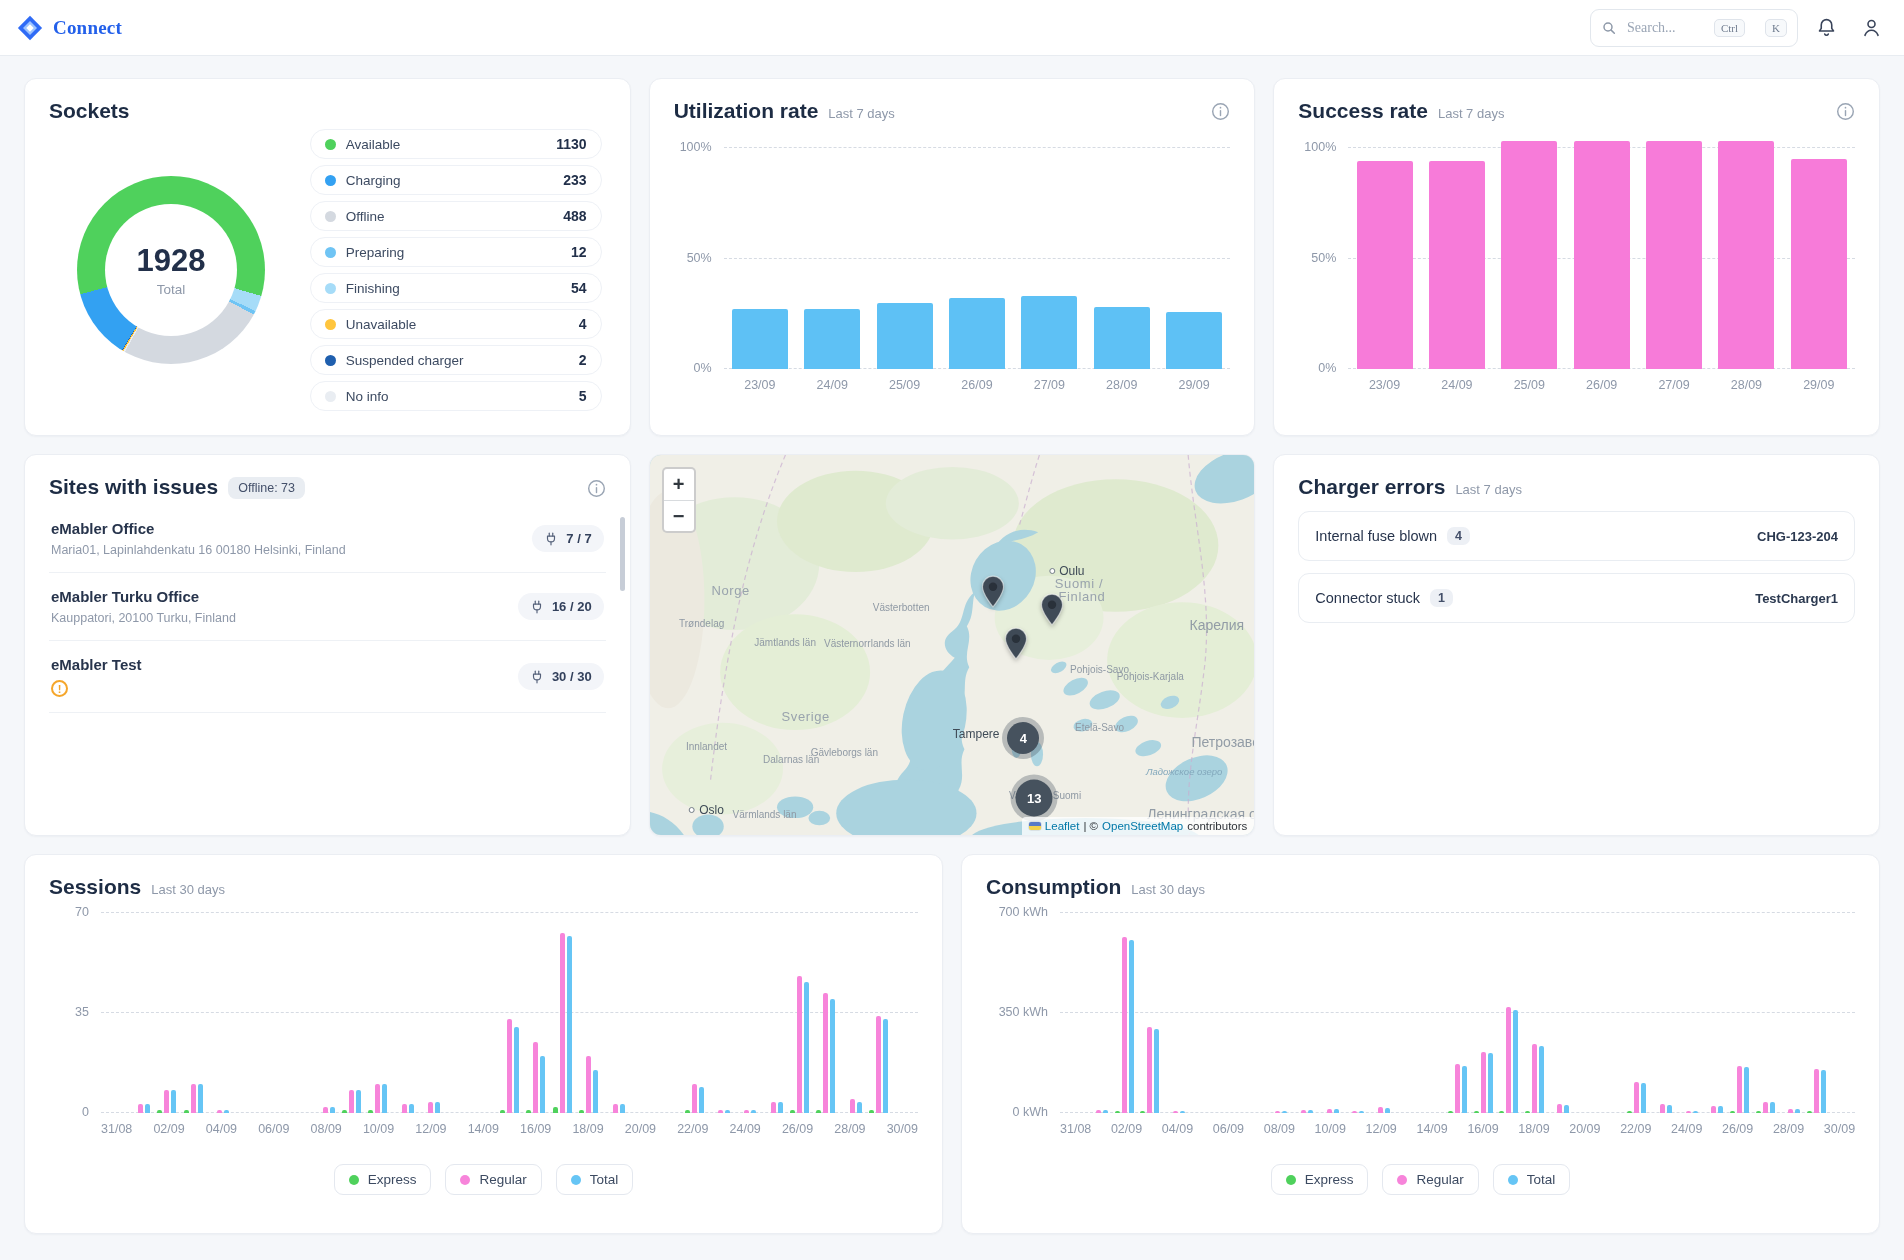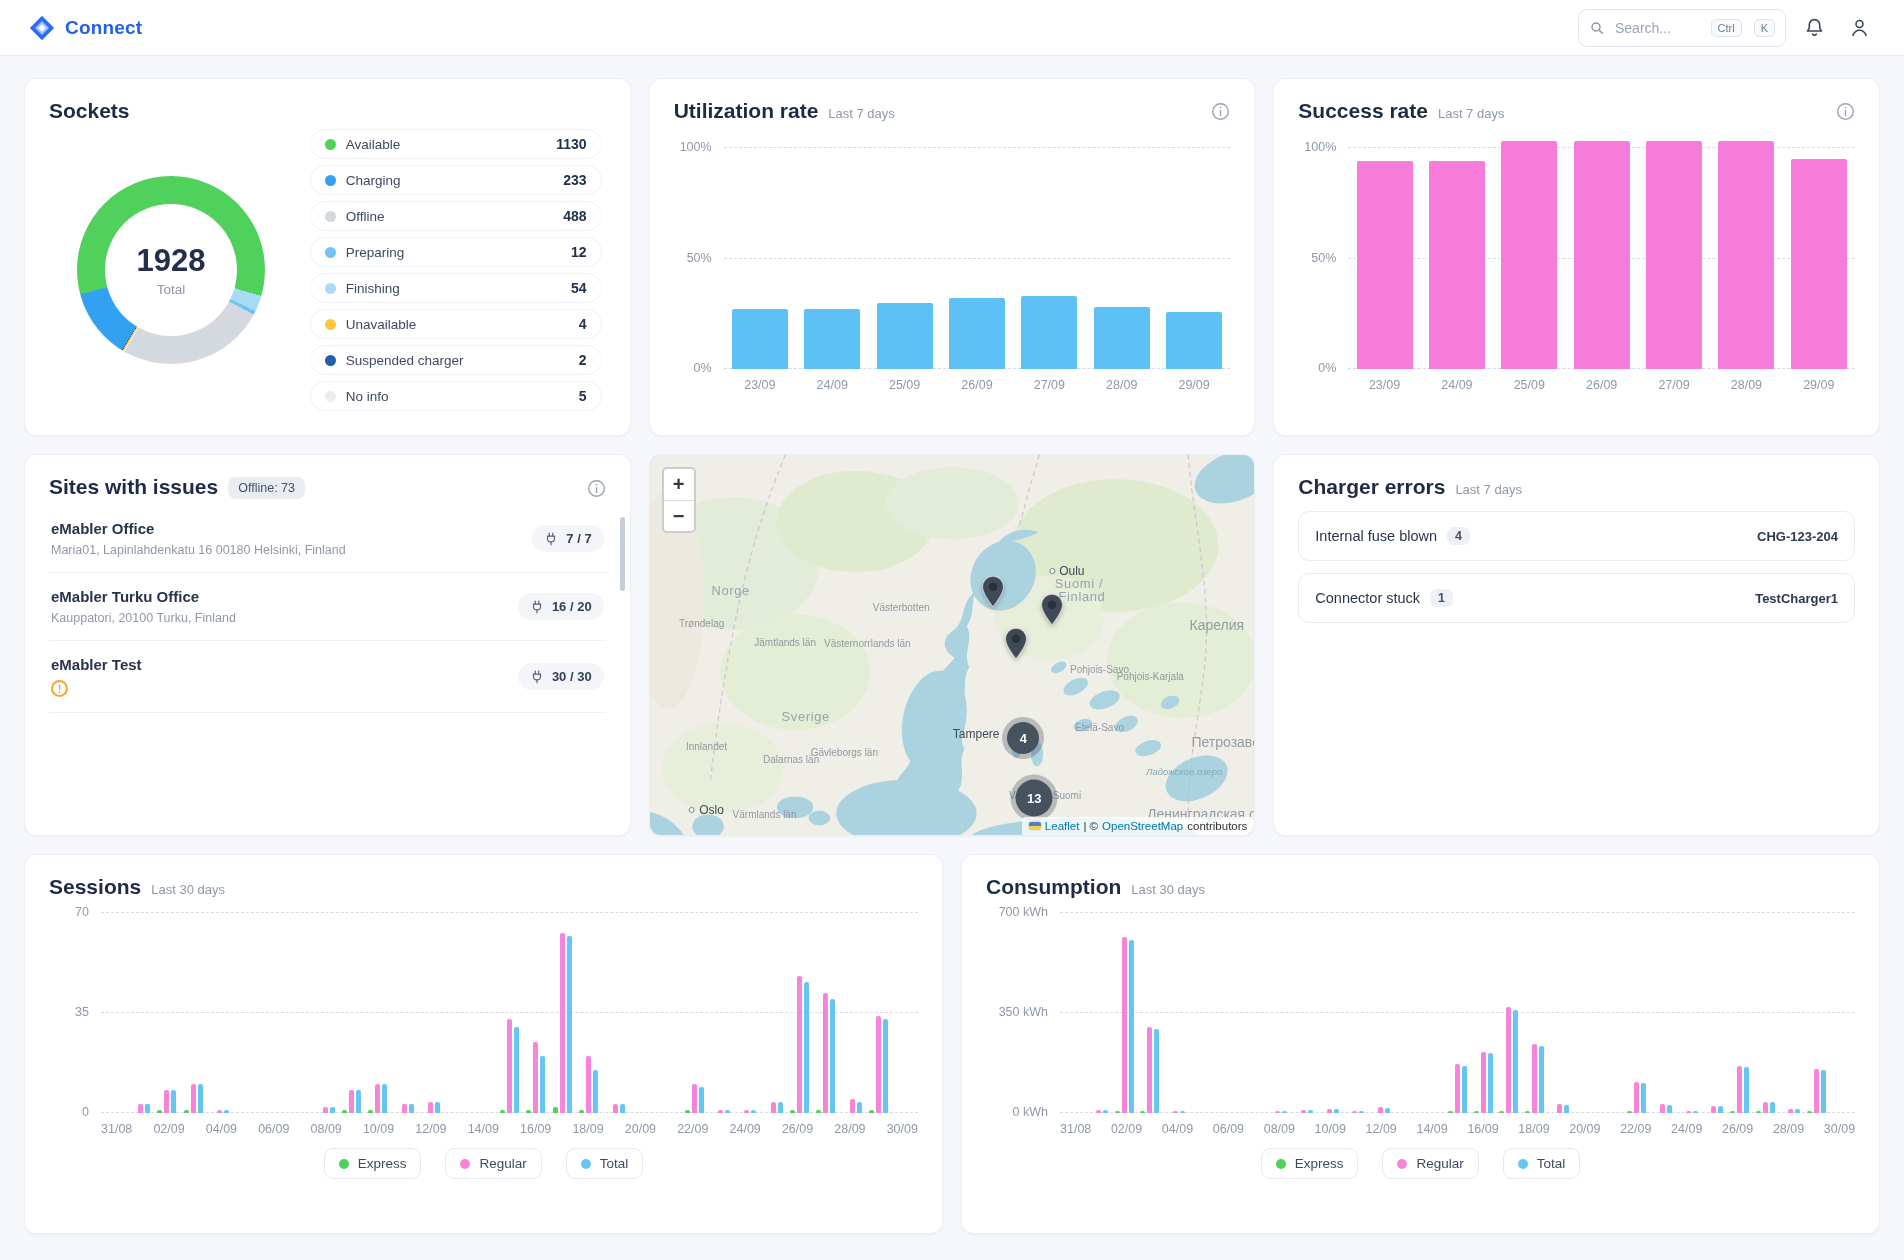--- a/index.html
+++ b/index.html
@@ -1,29 +1,29 @@
 <!DOCTYPE html>
 <html><head>
 <meta charset="utf-8">
 <style>
   *{box-sizing:border-box;}
   body{margin:0;width:1904px;height:1260px;background:#f5f7fa;font-family:"Liberation Sans",sans-serif;color:#23324a;overflow:hidden;}
   
-  .topbar{height:56px;background:#fff;border-bottom:1px solid #e8ecf1;display:flex;padding:0 28px;}
+  .topbar{height:56px;background:#fff;border-bottom:1px solid #e8ecf1;display:flex;padding:0 16px;font-family:Liberation Serif, serif;}
   .logo{display:flex;align-items:center;gap:9px;margin-right:20px;cursor:pointer;}
   .logo-text{font-size:19px;font-weight:700;color:#2360ea;letter-spacing:.2px;}
   .nav{display:flex;align-items:center;gap:4px;}
   .nav-item{display:flex;align-items:center;gap:8px;padding:10px 15px;border-radius:9px;font-size:15px;font-weight:500;color:#27344a;cursor:pointer;}
   .nav-item.active{background:#e7ebf1;}
   .chev{width:7px;height:7px;border-right:1.6px solid #55617a;border-bottom:1.6px solid #55617a;transform:rotate(45deg);margin-top:-3px;}
   .topbar-right{margin-left:auto;display:flex;align-items:center;gap:12px;}
   .searchbox{display:flex;align-items:center;gap:8px;border:1px solid #e2e7ed;border-radius:9px;padding:0 10px;height:38px;width:208px;background:#fff;}
   .searchbox input{border:0;outline:0;flex:1;min-width:0;font-size:14px;font-family:inherit;color:#44506a;background:transparent;}
   .searchbox input::placeholder{color:#9aa5b5;}
-  .keys{display:flex;gap:12px;}
+  .keys{display:flex;gap:20px;}
   .key{border:1px solid #dfe4eb;background:#f7f9fb;border-radius:5px;font-size:11px;color:#717d90;padding:2px 6px;}
   .iconbtn{background:none;border:0;padding:6px;cursor:pointer;display:flex;color:#39445a;}
   
   .content{padding:22px 24px;display:flex;flex-direction:column;gap:18px;}
   .row{display:grid;gap:18px;}
   .cols3{grid-template-columns:1fr 1fr 1fr;}
   .cols2{grid-template-columns:1fr 1fr;}
   .card{background:#fff;border:1px solid #ebeef3;border-radius:12px;box-shadow:0 1px 2px rgba(23,43,77,.04);padding:20px 24px;position:relative;}
   .h-row1{height:358px;} .h-row2{height:382px;} .h-row3{height:380px;}
   .map-card{padding:0;overflow:hidden;}
@@ -47,21 +47,21 @@
   
   .chart{margin-top:14px;}
   .plot{position:relative;}
   .gridline{position:absolute;left:0;right:0;border-top:1px dashed #d6dbe3;}
   .gridlabel{position:absolute;right:100%;margin-right:12px;top:-8px;font-size:12.5px;color:#8e98a9;white-space:nowrap;}
   .bars{position:absolute;left:0;right:0;top:0;bottom:0;display:flex;align-items:flex-end;}
   .bar-group{flex:1;display:flex;align-items:flex-end;justify-content:center;gap:2px;height:100%;}
   .bar{border-radius:2px 2px 0 0;}
   .xlabels{display:flex;margin-top:9px;}
   .xlabel{flex:1;text-align:center;font-size:12.5px;color:#8e98a9;white-space:nowrap;}
-  .chart-legend{display:flex;justify-content:center;gap:24px;margin-top:12px;}
+  .chart-legend{display:flex;justify-content:center;gap:14px;margin-top:28px;}
   .pill{display:flex;align-items:center;gap:9px;border:1px solid #e4e8ef;border-radius:9px;padding:7px 14px;font-size:13.5px;color:#3c4a61;cursor:pointer;background:#fff;}
   .pill-dot{width:10px;height:10px;border-radius:50%;}
   
   .sites-list{margin-top:4px;overflow:hidden;height:302px;}
   .site-row{display:flex;align-items:center;justify-content:space-between;padding:15px 2px;border-bottom:1px solid #eef1f5;cursor:pointer;}
   .site-name{font-size:15px;font-weight:700;color:#27344c;}
   .site-addr{font-size:12.5px;color:#8e98a9;margin-top:6px;}
   .warn{width:17px;height:17px;border:2px solid #f5a62b;border-radius:50%;color:#f5a62b;font-size:11px;font-weight:700;display:flex;align-items:center;justify-content:center;margin-top:7px;}
   .site-count{display:flex;align-items:center;gap:8px;background:#f3f5f9;border-radius:15px;padding:6px 12px;font-size:13px;font-weight:700;color:#33415c;flex:none;}
   .sites-scroll{position:absolute;top:62px;right:5px;width:5px;height:292px;}

